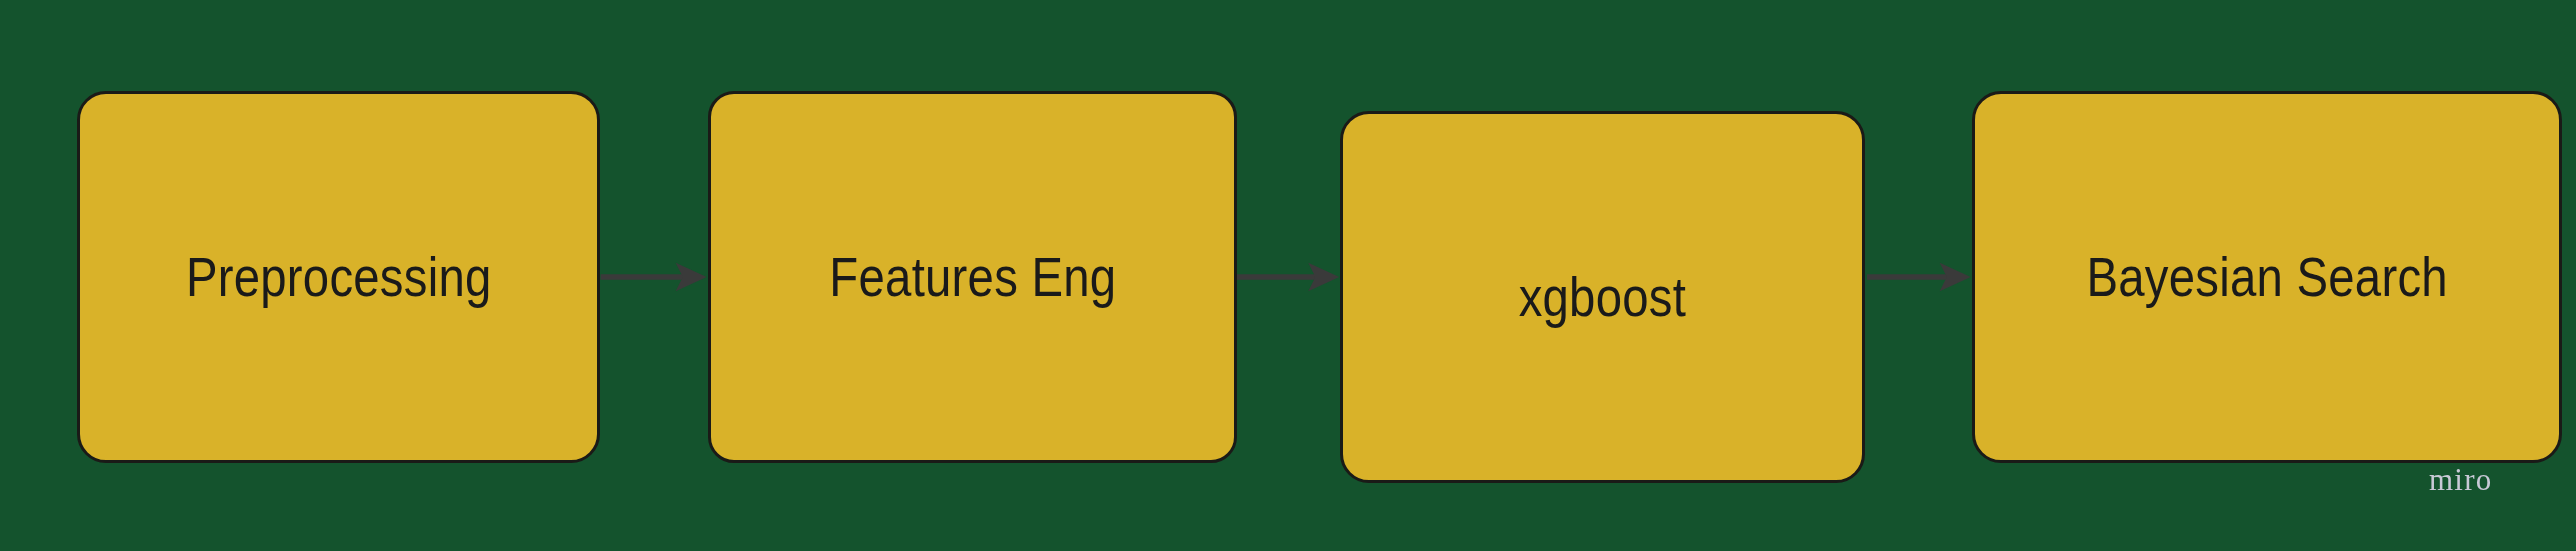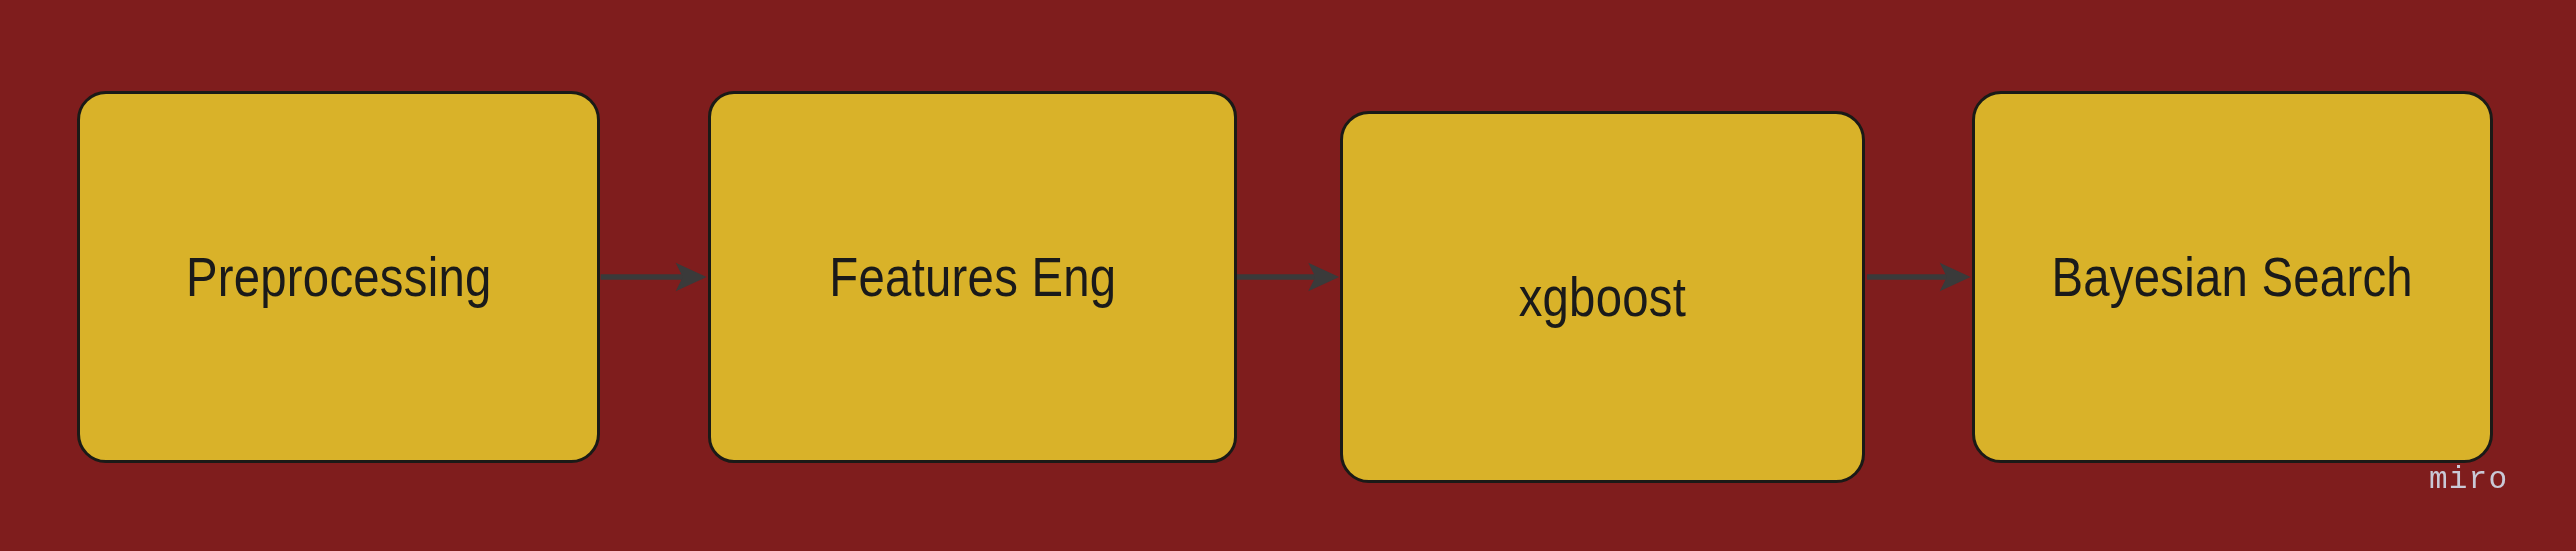--- a/index.html
+++ b/index.html
@@ -7,21 +7,21 @@
     padding: 0;
     background: #ffffff;
   }
   body {
     font-family: "Liberation Sans", sans-serif;
   }
   #canvas {
     position: relative;
     width: 2576px;
     height: 551px;
-    background: #7f1d1d;
+    background: #14532d;
     overflow: hidden;
   }
   #flow-svg {
     position: absolute;
     left: 0;
     top: 0;
     width: 2576px;
     height: 551px;
     display: block;
   }
@@ -43,27 +43,27 @@
     font-weight: 400;
     letter-spacing: 0.3px;
     transform: scaleX(0.86);
     transform-origin: center center;
     white-space: nowrap;
     user-select: none;
   }
   #node-1 { left: 77px;  top: 91px; width: 523px;  height: 372px; }
   #node-2 { left: 708px; top: 91px; width: 529px;  height: 372px; border-radius: 26px; }
   #node-3 { left: 1340px; top: 91px; width: 525px;  height: 372px; margin-top: 20px; }
-  #node-4 { left: 1972px; top: 91px; width: 521px;  height: 372px; }
+  #node-4 { left: 1972px; top: 91px; width: 590px;  height: 372px; }
 
   #watermark {
     position: absolute;
     left: 2429px;
     top: 462px;
-    font-family: Liberation Mono, monospace;
+    font-family: Liberation Serif, serif;
     font-size: 31px;
     letter-spacing: 1.2px;
     color: #c9c9d6;
     user-select: none;
   }
 </style>
 </head>
 <body>
 
 <div id="canvas">

